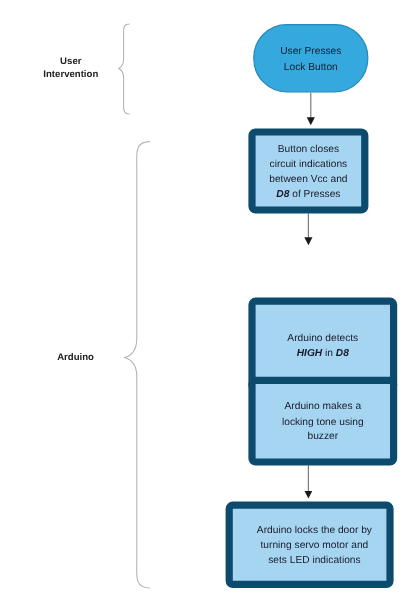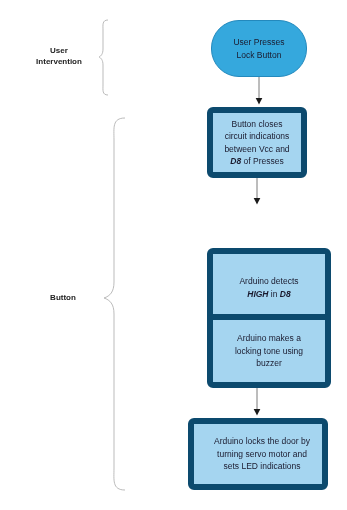--- a/index.html
+++ b/index.html
@@ -114,15 +114,15 @@
 
   <div class="node node-proc" style="left:188px; top:418px; width:140px; height:72px;padding-left:14px;">
     <span class="node-text">Arduino locks the door by
 turning servo motor and
 sets LED indications</span>
   </div>
 
   <div class="brace-label" style="left:22px; top:45px; width:74px;">User
 Intervention</div>
 
-  <div class="brace-label" style="left:30px; top:292px; width:66px;">Button</div>
+  <div class="brace-label" style="left:30px; top:292px; width:66px;">Arduino</div>
 
 </div>
 
 </body></html>

